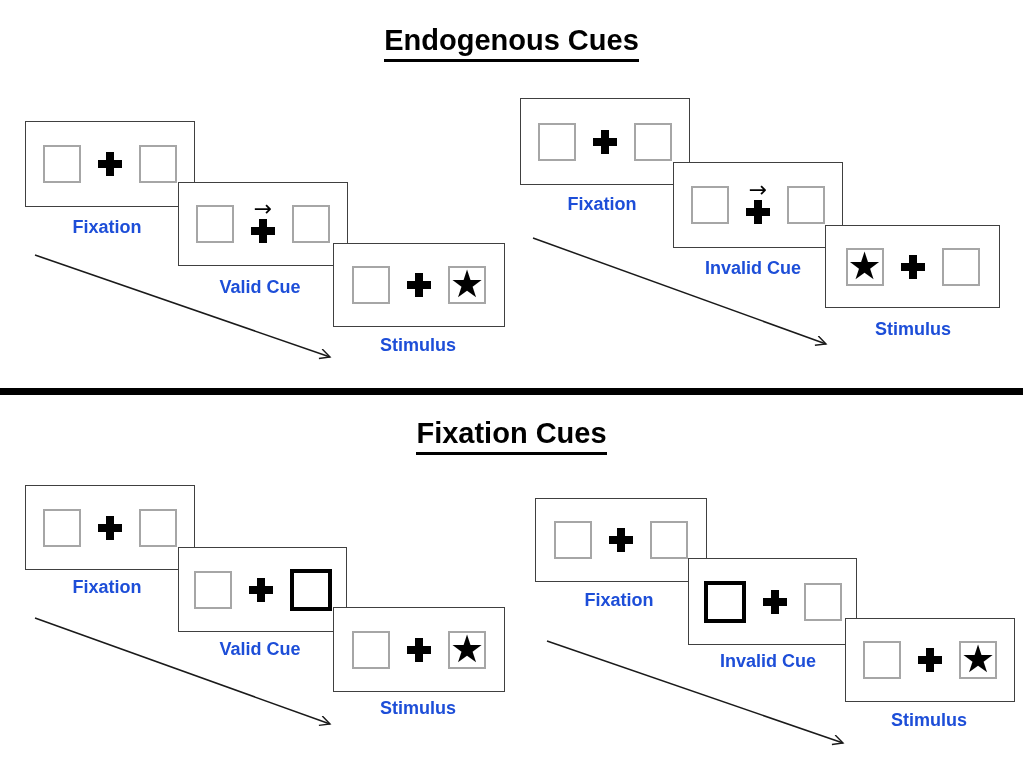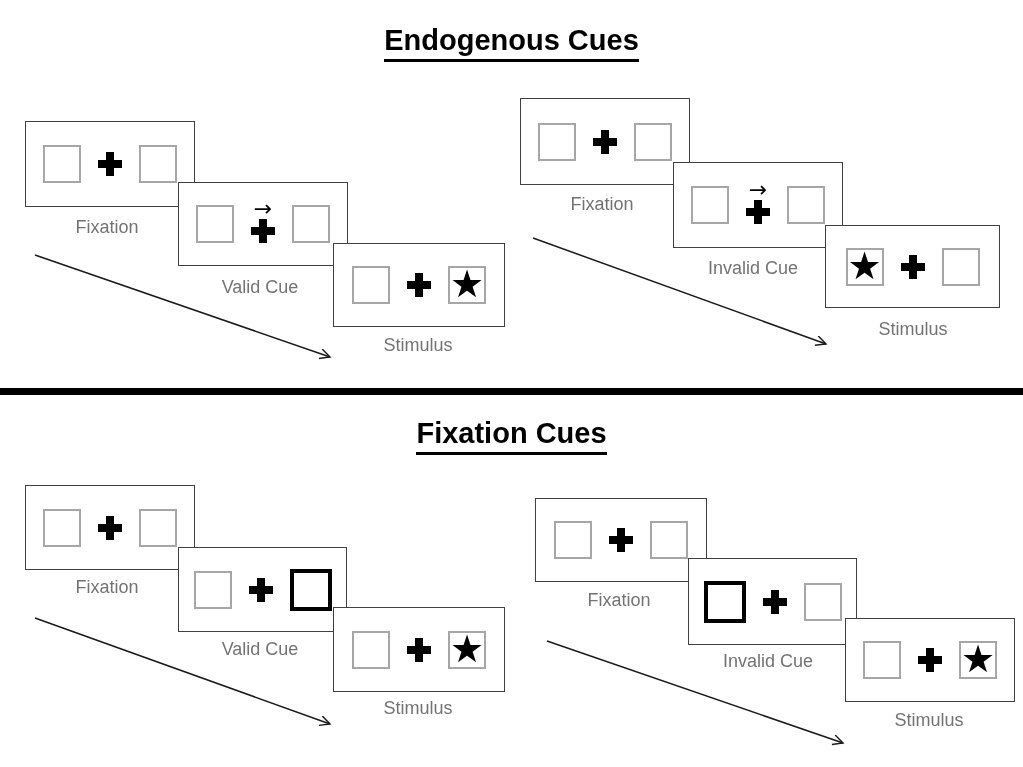--- a/index.html
+++ b/index.html
@@ -49,21 +49,21 @@
     display:flex; flex-direction:column; align-items:center; gap:1px; flex:0 0 auto;
     transform:translateY(-2px);
   }
   .cue-arrow{
     font-size:22px; line-height:0.75; color:#000;
     font-family:"DejaVu Sans", sans-serif; font-weight:normal;
   }
   
   .plabel{
     position:absolute; transform:translateX(-50%);
-    font-size:18px; font-weight:normal; color:#737373; white-space:nowrap;
+    font-size:18px; font-weight:bold; color:#1d4ed8; white-space:nowrap;
   }
   
   #p-ev-fix {left:25px;  top:121px; width:170px; height:86px;}
   #p-ev-cue {left:178px; top:182px; width:170px; height:84px;}
   #p-ev-stim{left:333px; top:243px; width:172px; height:84px;}
   #l-ev-fix {left:107px; top:217px;}
   #l-ev-cue {left:260px; top:277px;}
   #l-ev-stim{left:418px; top:335px;}
   
   #p-ei-fix {left:520px; top:98px;  width:170px; height:87px;}

